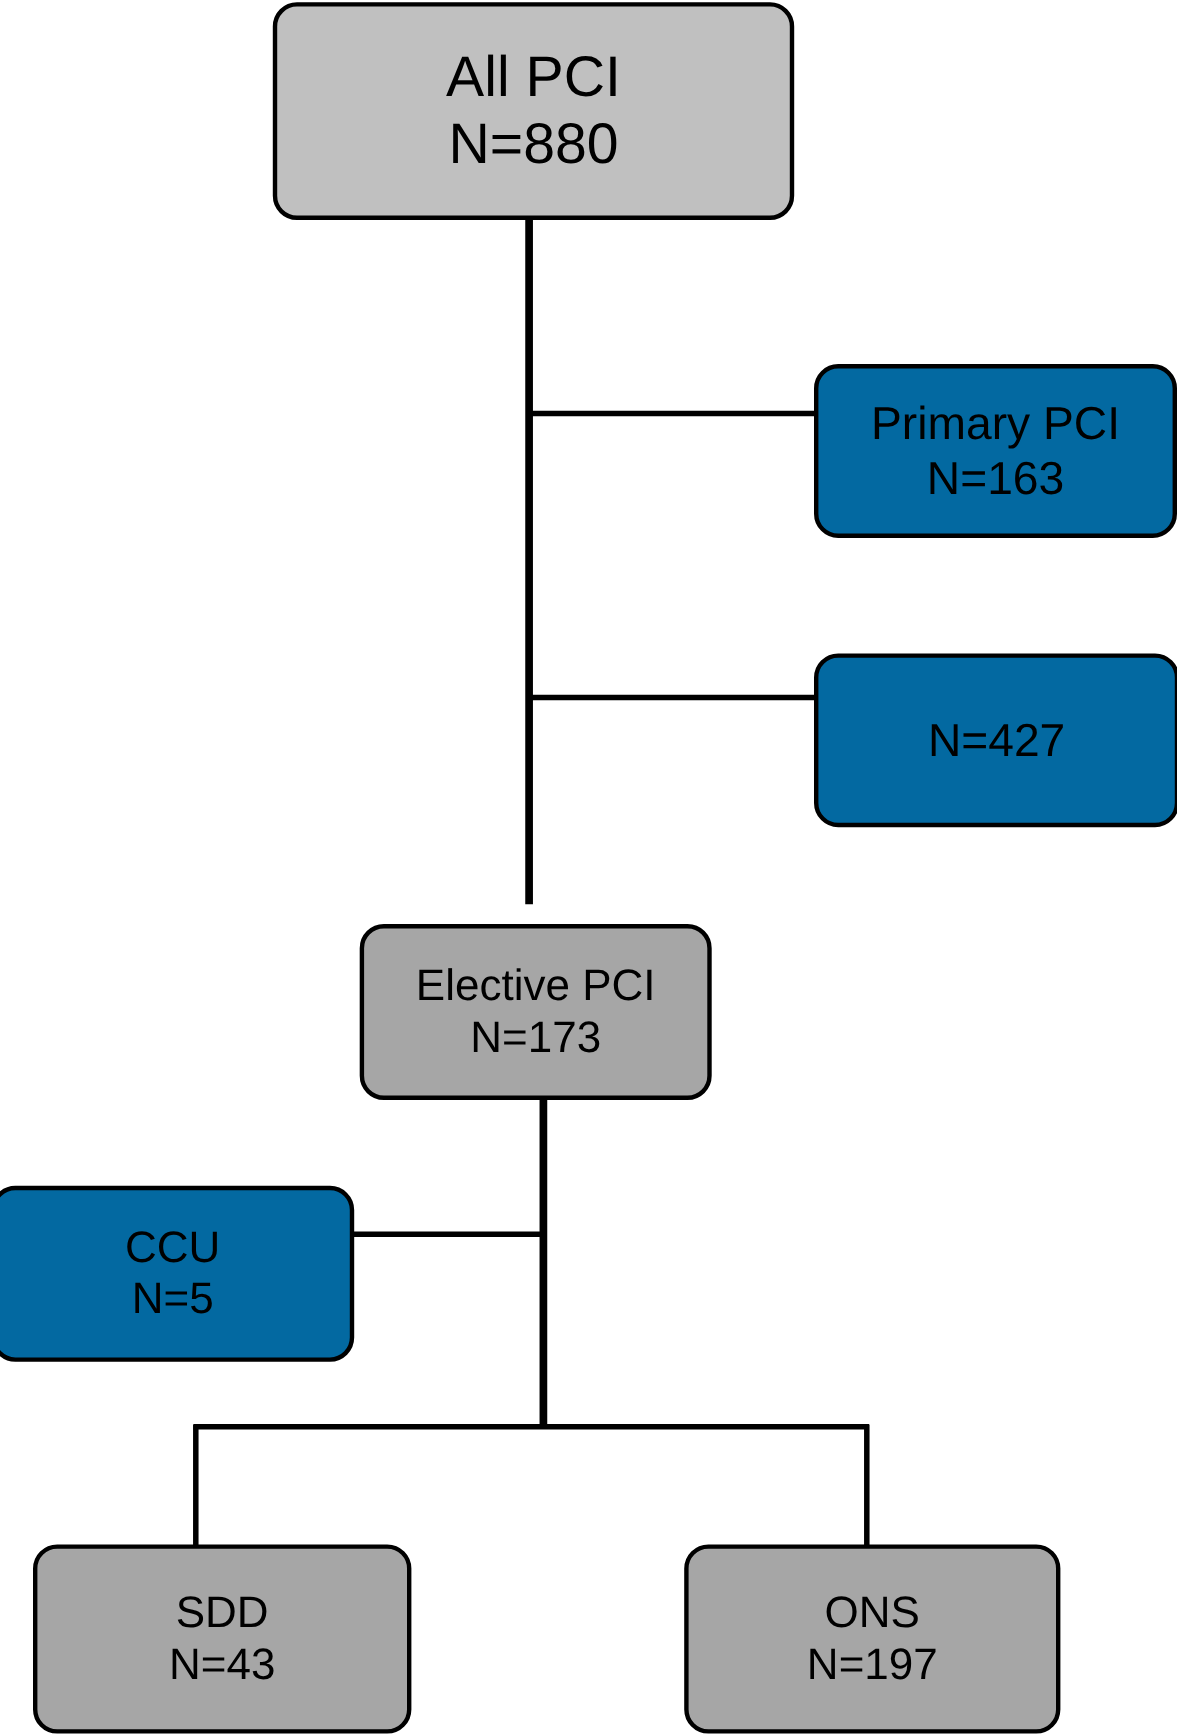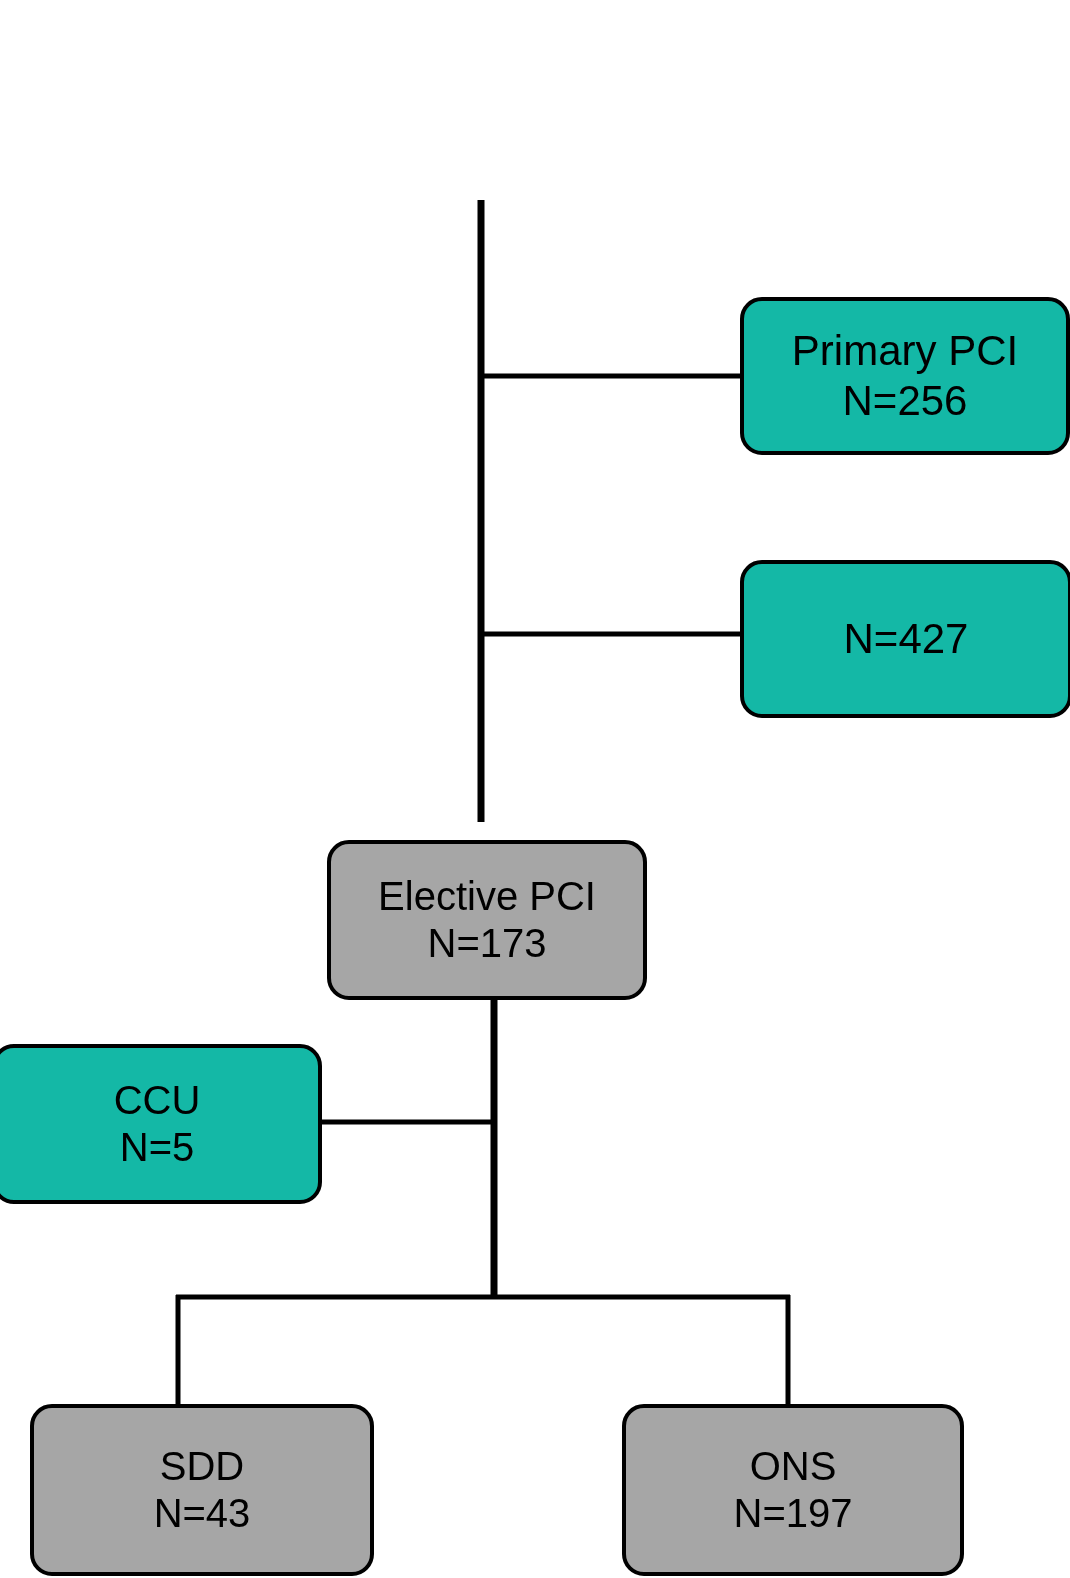--- a/index.html
+++ b/index.html
@@ -49,21 +49,21 @@
 
   
   .size-xl .node-title,
   .size-xl .node-count { font-size: 52px; }
   .size-lg .node-title,
   .size-lg .node-count { font-size: 42px; }
   .size-md .node-title,
   .size-md .node-count { font-size: 40px; }
 
   
-  .fill-light { background: #14b8a6; }
+  .fill-light { background: #0369a1; margin-top: 34px; }
   .fill-medium { background: #c0c0c0; }
   .fill-dark  { background: #a6a6a6; }
 
   
   #node-all-pci      { left: 248px; top: 2px;    width: 474px; height: 198px; }
   #node-primary-pci  { left: 740px; top: 297px;  width: 330px; height: 158px; }
   #node-inpatients   { left: 740px; top: 560px;  width: 332px; height: 158px; }
   #node-elective-pci { left: 327px; top: 820px;  width: 320px; height: 160px; margin-top: 20px; }
   #node-ccu          { left: -8px;  top: 1044px; width: 330px; height: 160px; }
   #node-sdd          { left: 30px;  top: 1404px; width: 344px; height: 172px; }
@@ -86,24 +86,28 @@
       <line x1="494" y1="978" x2="494" y2="1299" stroke-width="7"></line>
 
       <line x1="320" y1="1122" x2="496" y2="1122" stroke-width="5"></line>
 
       <line x1="176" y1="1297" x2="790" y2="1297" stroke-width="5"></line>
       <line x1="178" y1="1295" x2="178" y2="1406" stroke-width="5"></line>
       <line x1="788" y1="1295" x2="788" y2="1406" stroke-width="5"></line>
     </g>
   </svg>
 
+  <div class="node-box fill-medium size-xl" id="node-all-pci">
+    <span class="node-title">All PCI</span>
+    <span class="node-count">N=880</span>
+  </div>
 
   <div class="node-box fill-light size-lg" id="node-primary-pci">
     <span class="node-title">Primary PCI</span>
-    <span class="node-count">N=256</span>
+    <span class="node-count">N=163</span>
   </div>
 
   <div class="node-box fill-light size-lg" id="node-inpatients">
     <span class="node-count">N=427</span>
   </div>
 
   <div class="node-box fill-dark size-md" id="node-elective-pci">
     <span class="node-title">Elective PCI</span>
     <span class="node-count">N=173</span>
   </div>

